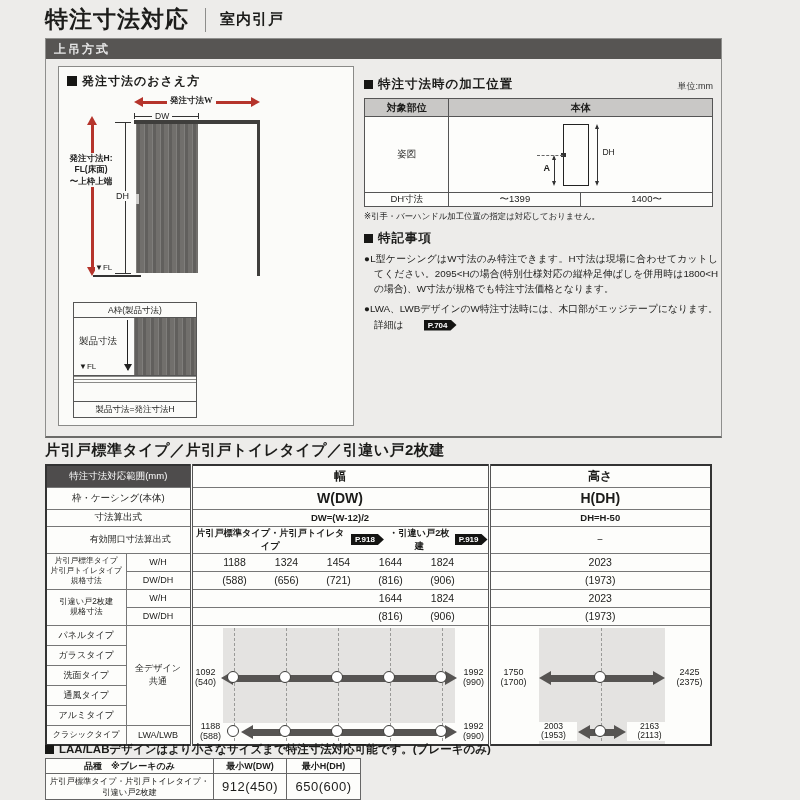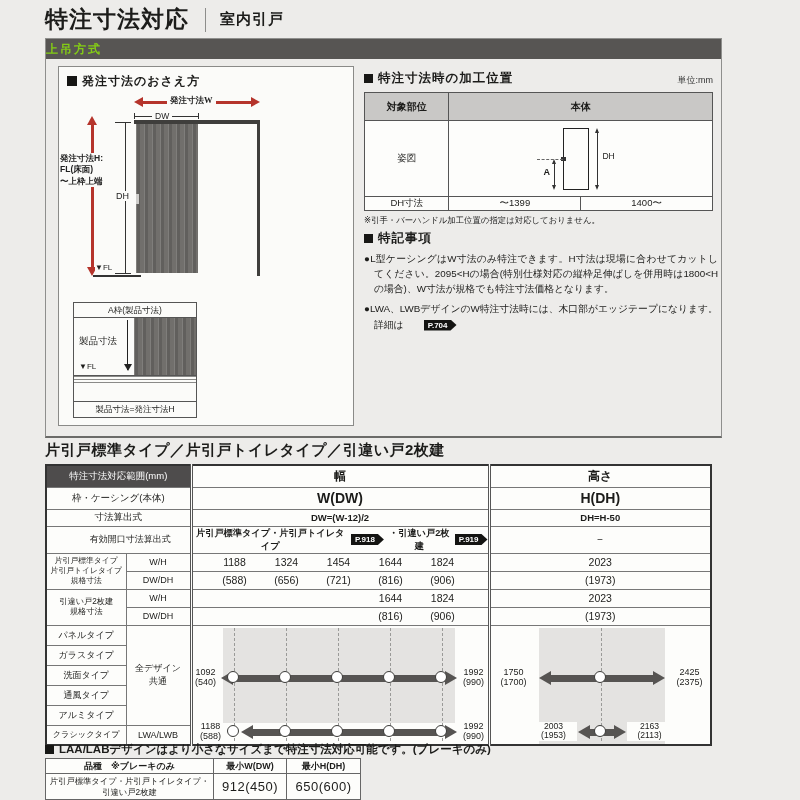--- a/index.html
+++ b/index.html
@@ -17,21 +17,21 @@
   .sq.small { width:9px; height:9px; }
 
   
   .page-header { left:45px; top:4px; display:flex; align-items:center; }
   .page-title { font-size:23px; font-weight:bold; letter-spacing:1px; }
   .title-div { width:1px; height:24px; background:#8d8d8b; margin:0 14px 0 16px; }
   .page-sub { font-size:15px; font-weight:bold; letter-spacing:1px; }
 
   
   .frame { left:45px; top:38px; width:677px; height:400px; border:1px solid #8f8f8d; border-bottom:2px solid #6b6b69; }
-  .frame-bar { height:20px; background:#575553; color:#84cc16; font-size:12px; font-weight:bold; line-height:20px; letter-spacing:2px; }
+  .frame-bar { height:20px; background:#575553; color:#e5e5e5; font-size:12px; font-weight:bold; line-height:20px; padding-left:8px; letter-spacing:2px; }
 
   
   .order-panel { left:58px; top:66px; width:296px; height:360px; background:#fbfbf9; border:1px solid #8a8a88; }
   .panel-title { position:absolute; left:8px; top:6px; font-size:12px; font-weight:bold; letter-spacing:1px; }
   .red { color:#b5342c; }
   .rline-h { position:absolute; height:2.5px; background:#b5342c; }
   .rline-v { position:absolute; width:2.5px; background:#b5342c; }
   .tri { position:absolute; width:0; height:0; }
   .door-tex {
     background:#716f6c;
@@ -42,27 +42,27 @@
 
   
   .sub-panel { left:73px; top:302px; width:124px; height:116px; background:#fbfbf9; border:1.5px solid #555; display:flex; flex-direction:column; }
   .sp-header { height:15px; border-bottom:1px solid #555; font-size:8.5px; text-align:center; line-height:14px; }
   .sp-body { height:57px; position:relative; }
   .sp-floor { height:10px; border-top:1px solid #555; background:repeating-linear-gradient(180deg,#8a8a88 0 1px, transparent 1px 3.2px); }
   .sp-gap { flex:1; }
   .sp-footer { height:16px; border-top:1px solid #555; font-size:8.5px; text-align:center; line-height:14px; }
 
   
-  .proc-block { left:364px; top:70px; width:349px; }
+  .proc-block { left:364px; top:76px; width:349px; }
   .proc-head { display:flex; justify-content:space-between; align-items:flex-end; }
   .h2 { font-size:12.5px; font-weight:bold; letter-spacing:1px; }
   .unit { font-size:9px; color:#333; }
   table.proc { width:100%; border-collapse:collapse; margin-top:5px; table-layout:fixed; background:#fdfdfb; }
   table.proc th, table.proc td { border:1px solid #555; font-size:9.5px; text-align:center; vertical-align:middle; }
-  table.proc th { background:#c9c8c6; height:28px; font-size:10px; }
+  table.proc th { background:#c9c8c6; height:18px; font-size:10px; }
   .figcell { height:76px; position:relative; padding:0; }
   .proc-note { font-size:8.4px; margin-top:4px; color:#222; }
 
   
   .notes-block { left:364px; top:230px; width:354px; }
   .notes-block p { font-size:9.8px; line-height:1.52; margin-top:5px; padding-left:10px; text-indent:-10px; text-align:justify; }
   .detail-line { font-size:9.8px; margin-top:2px; padding-left:10px; display:flex; align-items:center; gap:20px; }
   .pbadge { display:inline-block; background:#141412; color:#fff; font-size:8px; font-weight:bold; line-height:11px; padding:0 9px 0 4px;
     clip-path:polygon(0 0, calc(100% - 6px) 0, 100% 50%, calc(100% - 6px) 100%, 0 100%); }
 
@@ -135,21 +135,21 @@
 
   <div class="abs" style="left:75px; top:53px; width:126px; height:3.5px; background:#3f3e3c;"></div>
   <div class="abs door-tex" style="left:77px; top:57px; width:62px; height:149px;">
     <div class="abs" style="left:0; top:70px; width:3px; height:10px; background:#cfcecc;"></div>
   </div>
   <div class="abs" style="left:198px; top:57px; width:2.5px; height:152px; background:#3f3e3c;"></div>
 
   <div class="rline-v" style="left:32px; top:56px; height:146px;"></div>
   <div class="tri" style="left:28px; top:49px; border-left:5px solid transparent; border-right:5px solid transparent; border-bottom:9px solid #b5342c;"></div>
   <div class="tri" style="left:28px; top:200px; border-left:5px solid transparent; border-right:5px solid transparent; border-top:9px solid #b5342c;"></div>
-  <div class="dimlab red pre" style="left:1px; top:86px; width:62px; text-align:left; line-height:1.35; font-weight:bold; padding:0;">発注寸法H:
+  <div class="dimlab red pre" style="left:1px; top:86px; width:62px; text-align:center; line-height:1.35; font-weight:bold; padding:0;">発注寸法H:
 FL(床面)
 〜上枠上端</div>
 
   <div class="tick" style="left:56px; top:55px; width:16px; height:1px;"></div>
   <div class="tick" style="left:66px; top:56px; width:1px; height:151px;"></div>
   <div class="tick" style="left:56px; top:206px; width:16px; height:1px;"></div>
   <div class="dimlab" style="left:54px; top:124px; font-size:9px;">DH</div>
 
   <div class="dimlab" style="left:36px; top:196px; font-size:8px; padding:0;">▼FL</div>
   <div class="tick" style="left:34px; top:208px; width:48px; height:1.5px;"></div>

